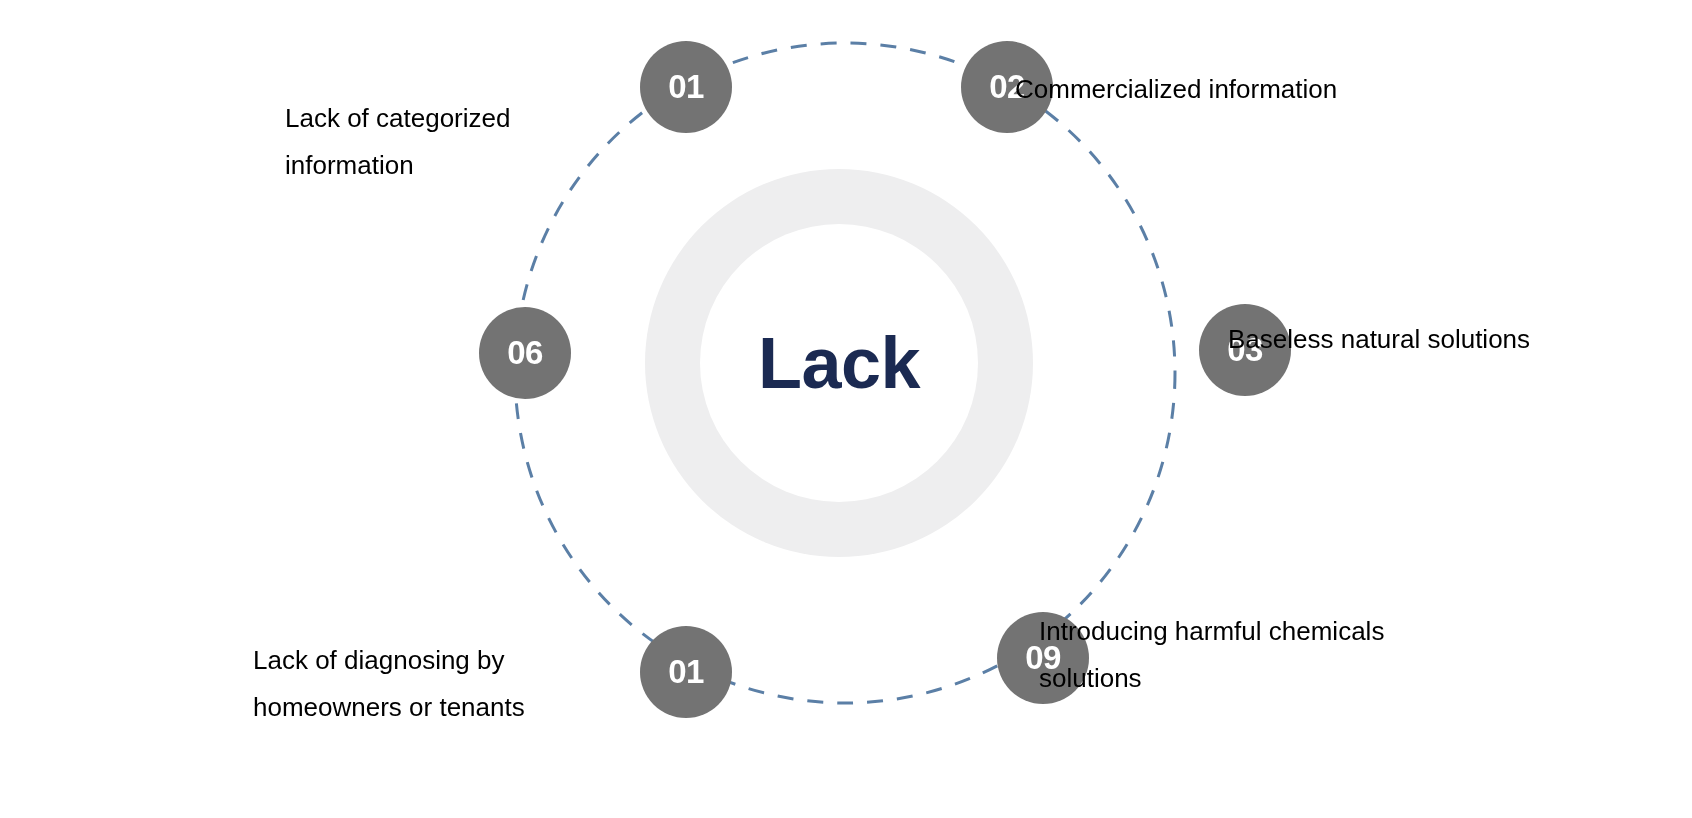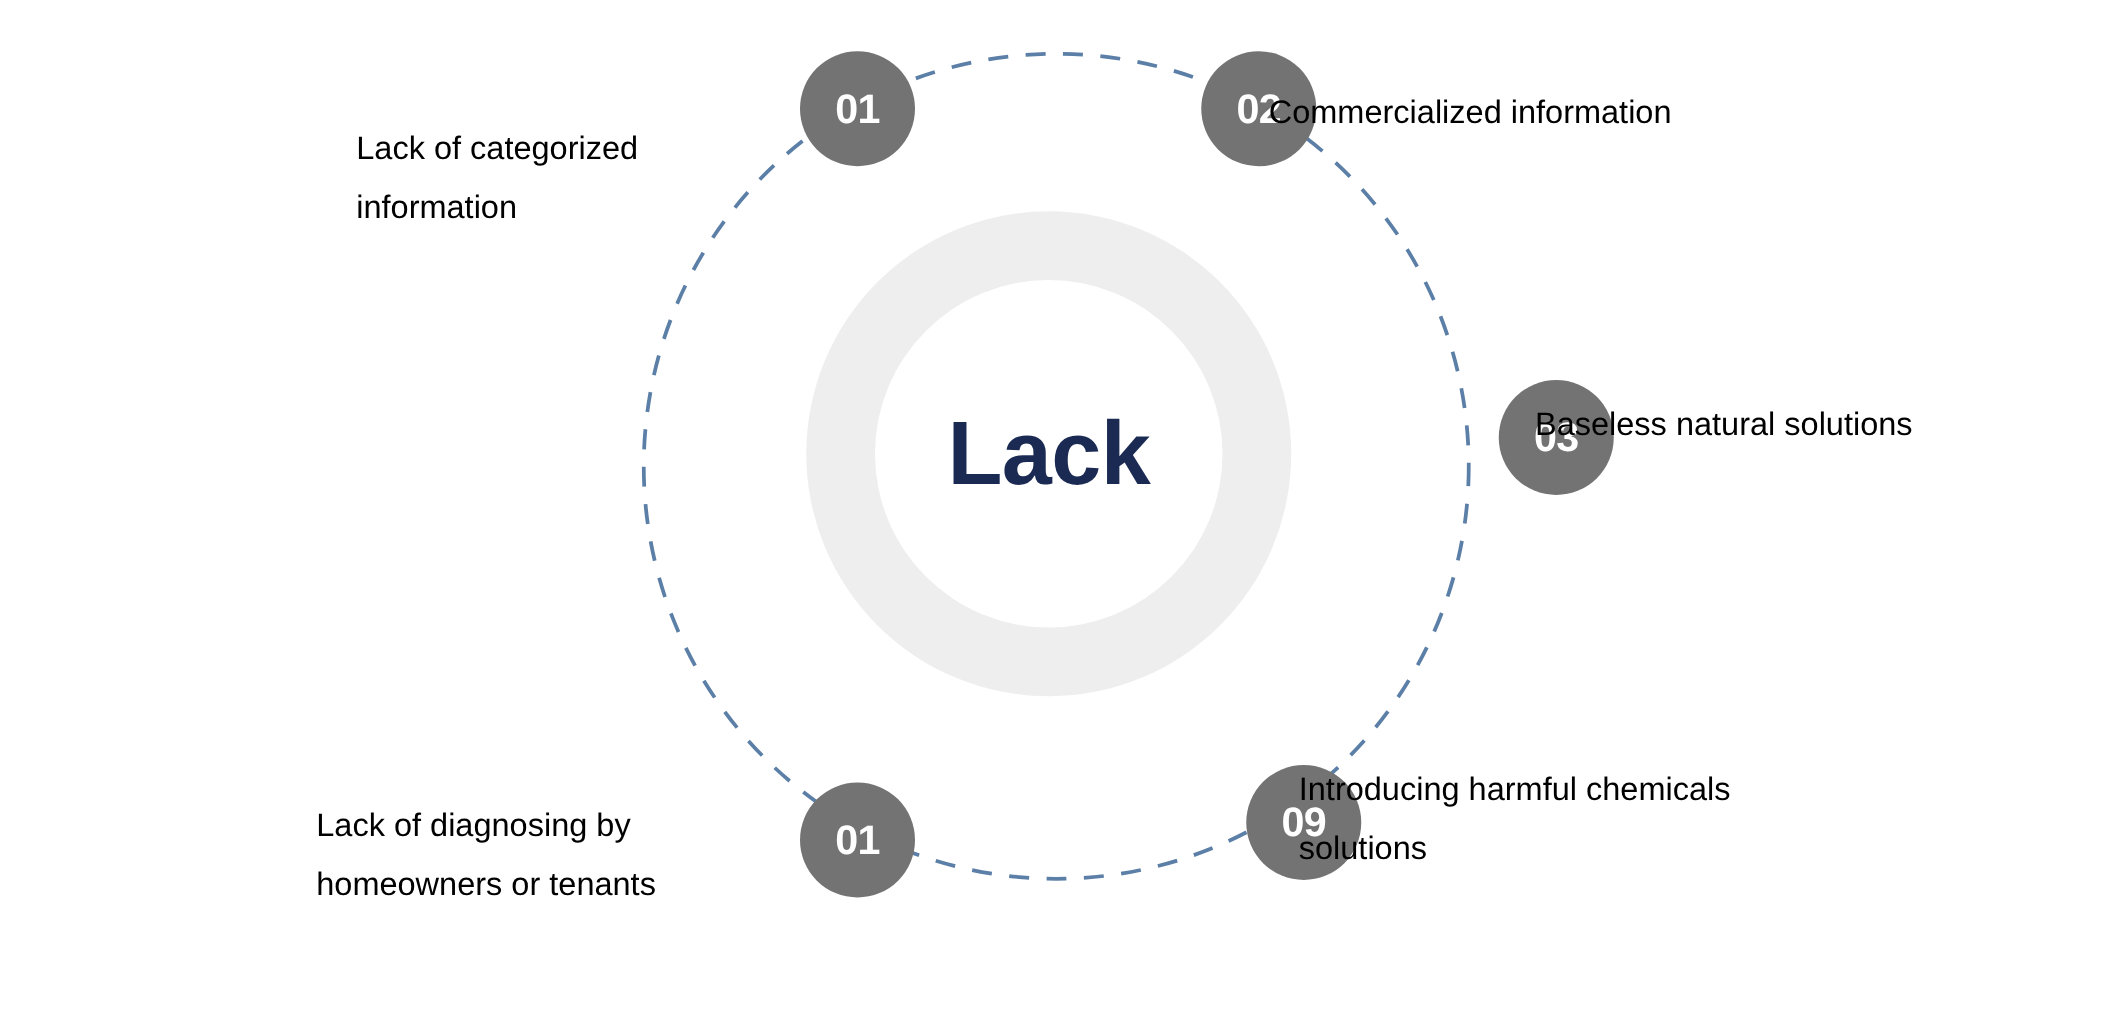--- a/index.html
+++ b/index.html
@@ -121,20 +121,23 @@
   </div>
   <div class="badge" style="left:1245px; top:350px;">
     <span>03</span>
   </div>
   <div class="badge" style="left:1043px; top:658px;">
     <span>09</span>
   </div>
   <div class="badge" style="left:686px; top:672px;">
     <span>01</span>
   </div>
+  <div class="badge" style="left:525px; top:353px;">
+    <span>06</span>
+  </div>
 
   <div class="label left lbl-01">Lack of categorized
 information</div>
   <div class="label right lbl-02">Commercialized information</div>
   <div class="label right lbl-03">Baseless natural solutions</div>
   <div class="label right lbl-04">Introducing harmful chemicals
   solutions</div>
   <div class="label left lbl-05">Lack of diagnosing by
 homeowners or tenants</div>
 

